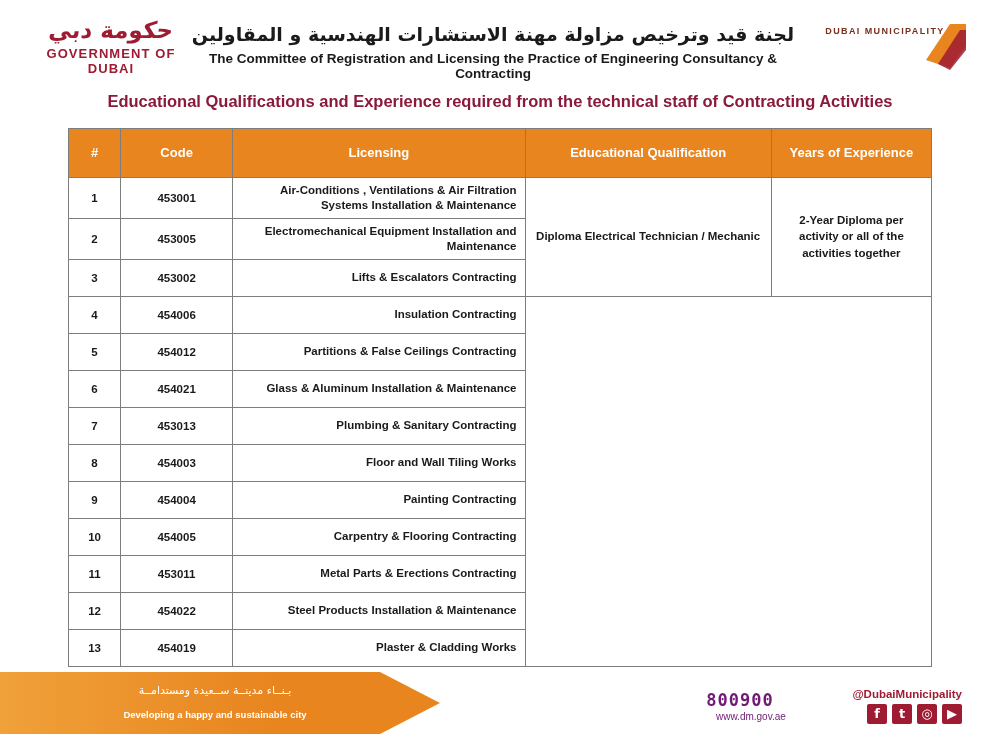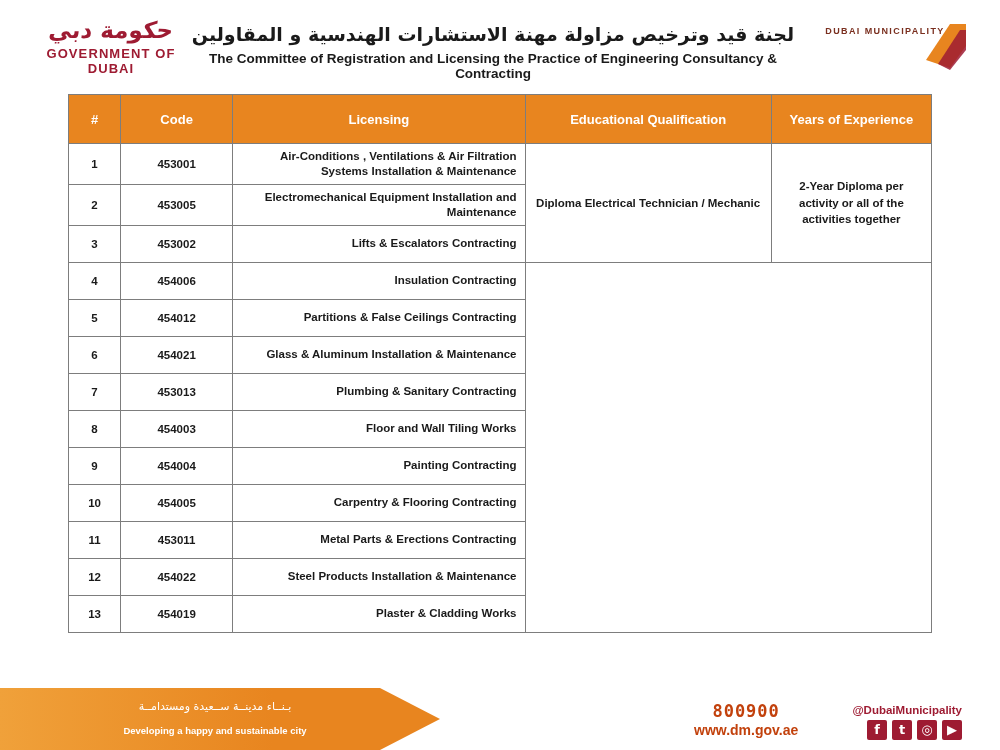--- a/index.html
+++ b/index.html
@@ -146,21 +146,21 @@
   .col-w-num { width: 52px; }
   .col-w-code { width: 112px; }
   .col-w-act { width: 292px; }
   .col-w-qual { width: 246px; }
   .col-w-exp { width: 160px; }
 
   
   .footer {
     position: absolute;
     left: 0;
-    bottom: 0;
+    bottom: 16px;
     width: 1000px;
     height: 62px;
   }
   .footer-bar {
     position: absolute;
     left: 0;
     bottom: 0;
     width: 440px;
     height: 62px;
     background: linear-gradient(90deg, #f0a13a 0%, #e8851f 62%, #e8851f 100%);
@@ -183,32 +183,33 @@
   .footer-tagline .ft-en {
     font-size: 9.5px;
     font-weight: bold;
     margin-top: 12px;
   }
   .footer-phone {
     position: absolute;
     left: 694px;
     bottom: 12px;
     text-align: center;
-    color: #c2410c;
+    color: #701a75;
   }
   .footer-phone .fp-num {
     font-family: "DejaVu Sans Mono", monospace;
     font-size: 17px;
     font-weight: bold;
     letter-spacing: 1px;
   }
   .footer-phone .fp-url {
-    font-size: 14px;
-    font-weight: bold;
+    font-size: 10px;
+    font-weight: normal;
     margin-top: 1px;
+    margin-left: 22px;
   }
   .footer-social {
     position: absolute;
     right: 38px;
     bottom: 10px;
     text-align: center;
   }
   .footer-social .fs-handle {
     font-size: 11.5px;
     font-weight: bold;
@@ -252,20 +253,21 @@
   <div class="dm-logo">
     <svg class="dm-swoosh" viewBox="0 0 56 56">
       <path d="M6 44 L30 8 L46 8 L46 30 L30 52 Z" fill="#e8851f"></path>
       <path d="M18 48 L40 14 L46 14 L46 34 L30 54 Z" fill="#9e1b32" opacity="0.85"></path>
     </svg>
     <div class="dm-en">DUBAI MUNICIPALITY</div>
   </div>
 </div>
 
 <div class="page-title">
+  <div>Educational Qualifications and Experience required from the technical staff of Contracting Activities</div>
 </div>
 
 <div class="table-wrap">
   <table class="qual">
     <colgroup>
       <col class="col-w-num">
         <col class="col-w-code">
         <col class="col-w-act">
         <col class="col-w-qual">
         <col class="col-w-exp">

